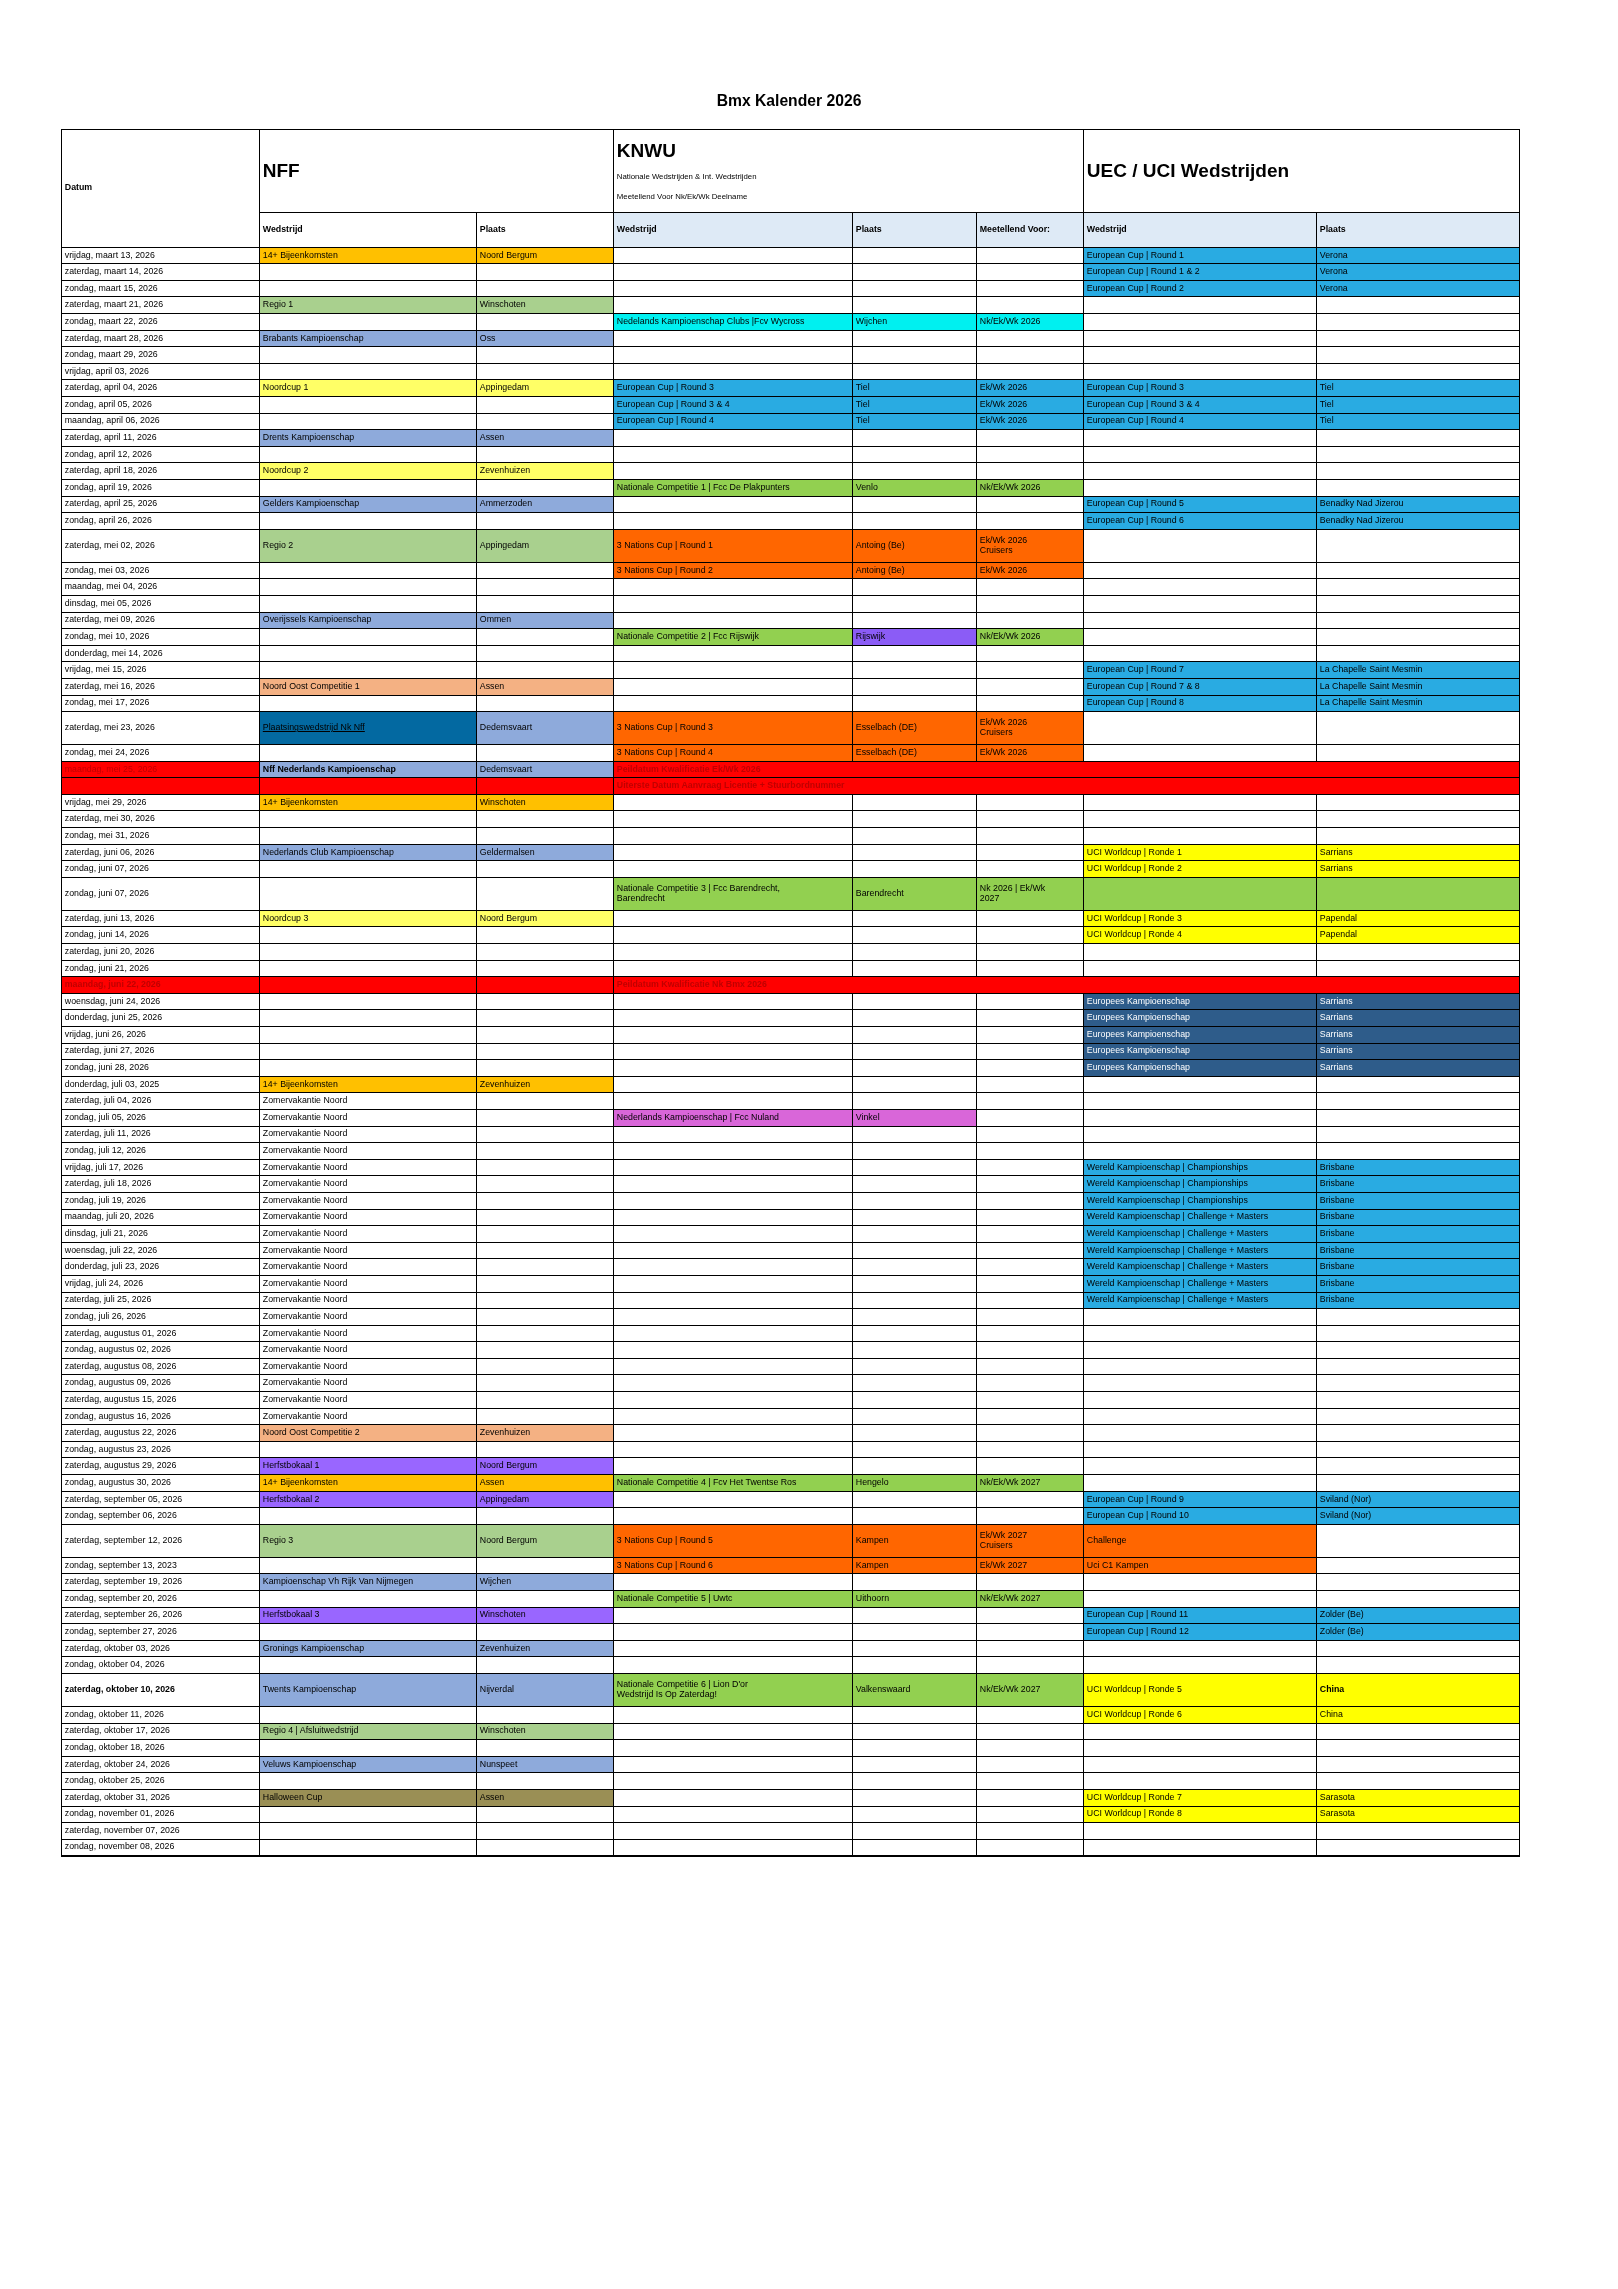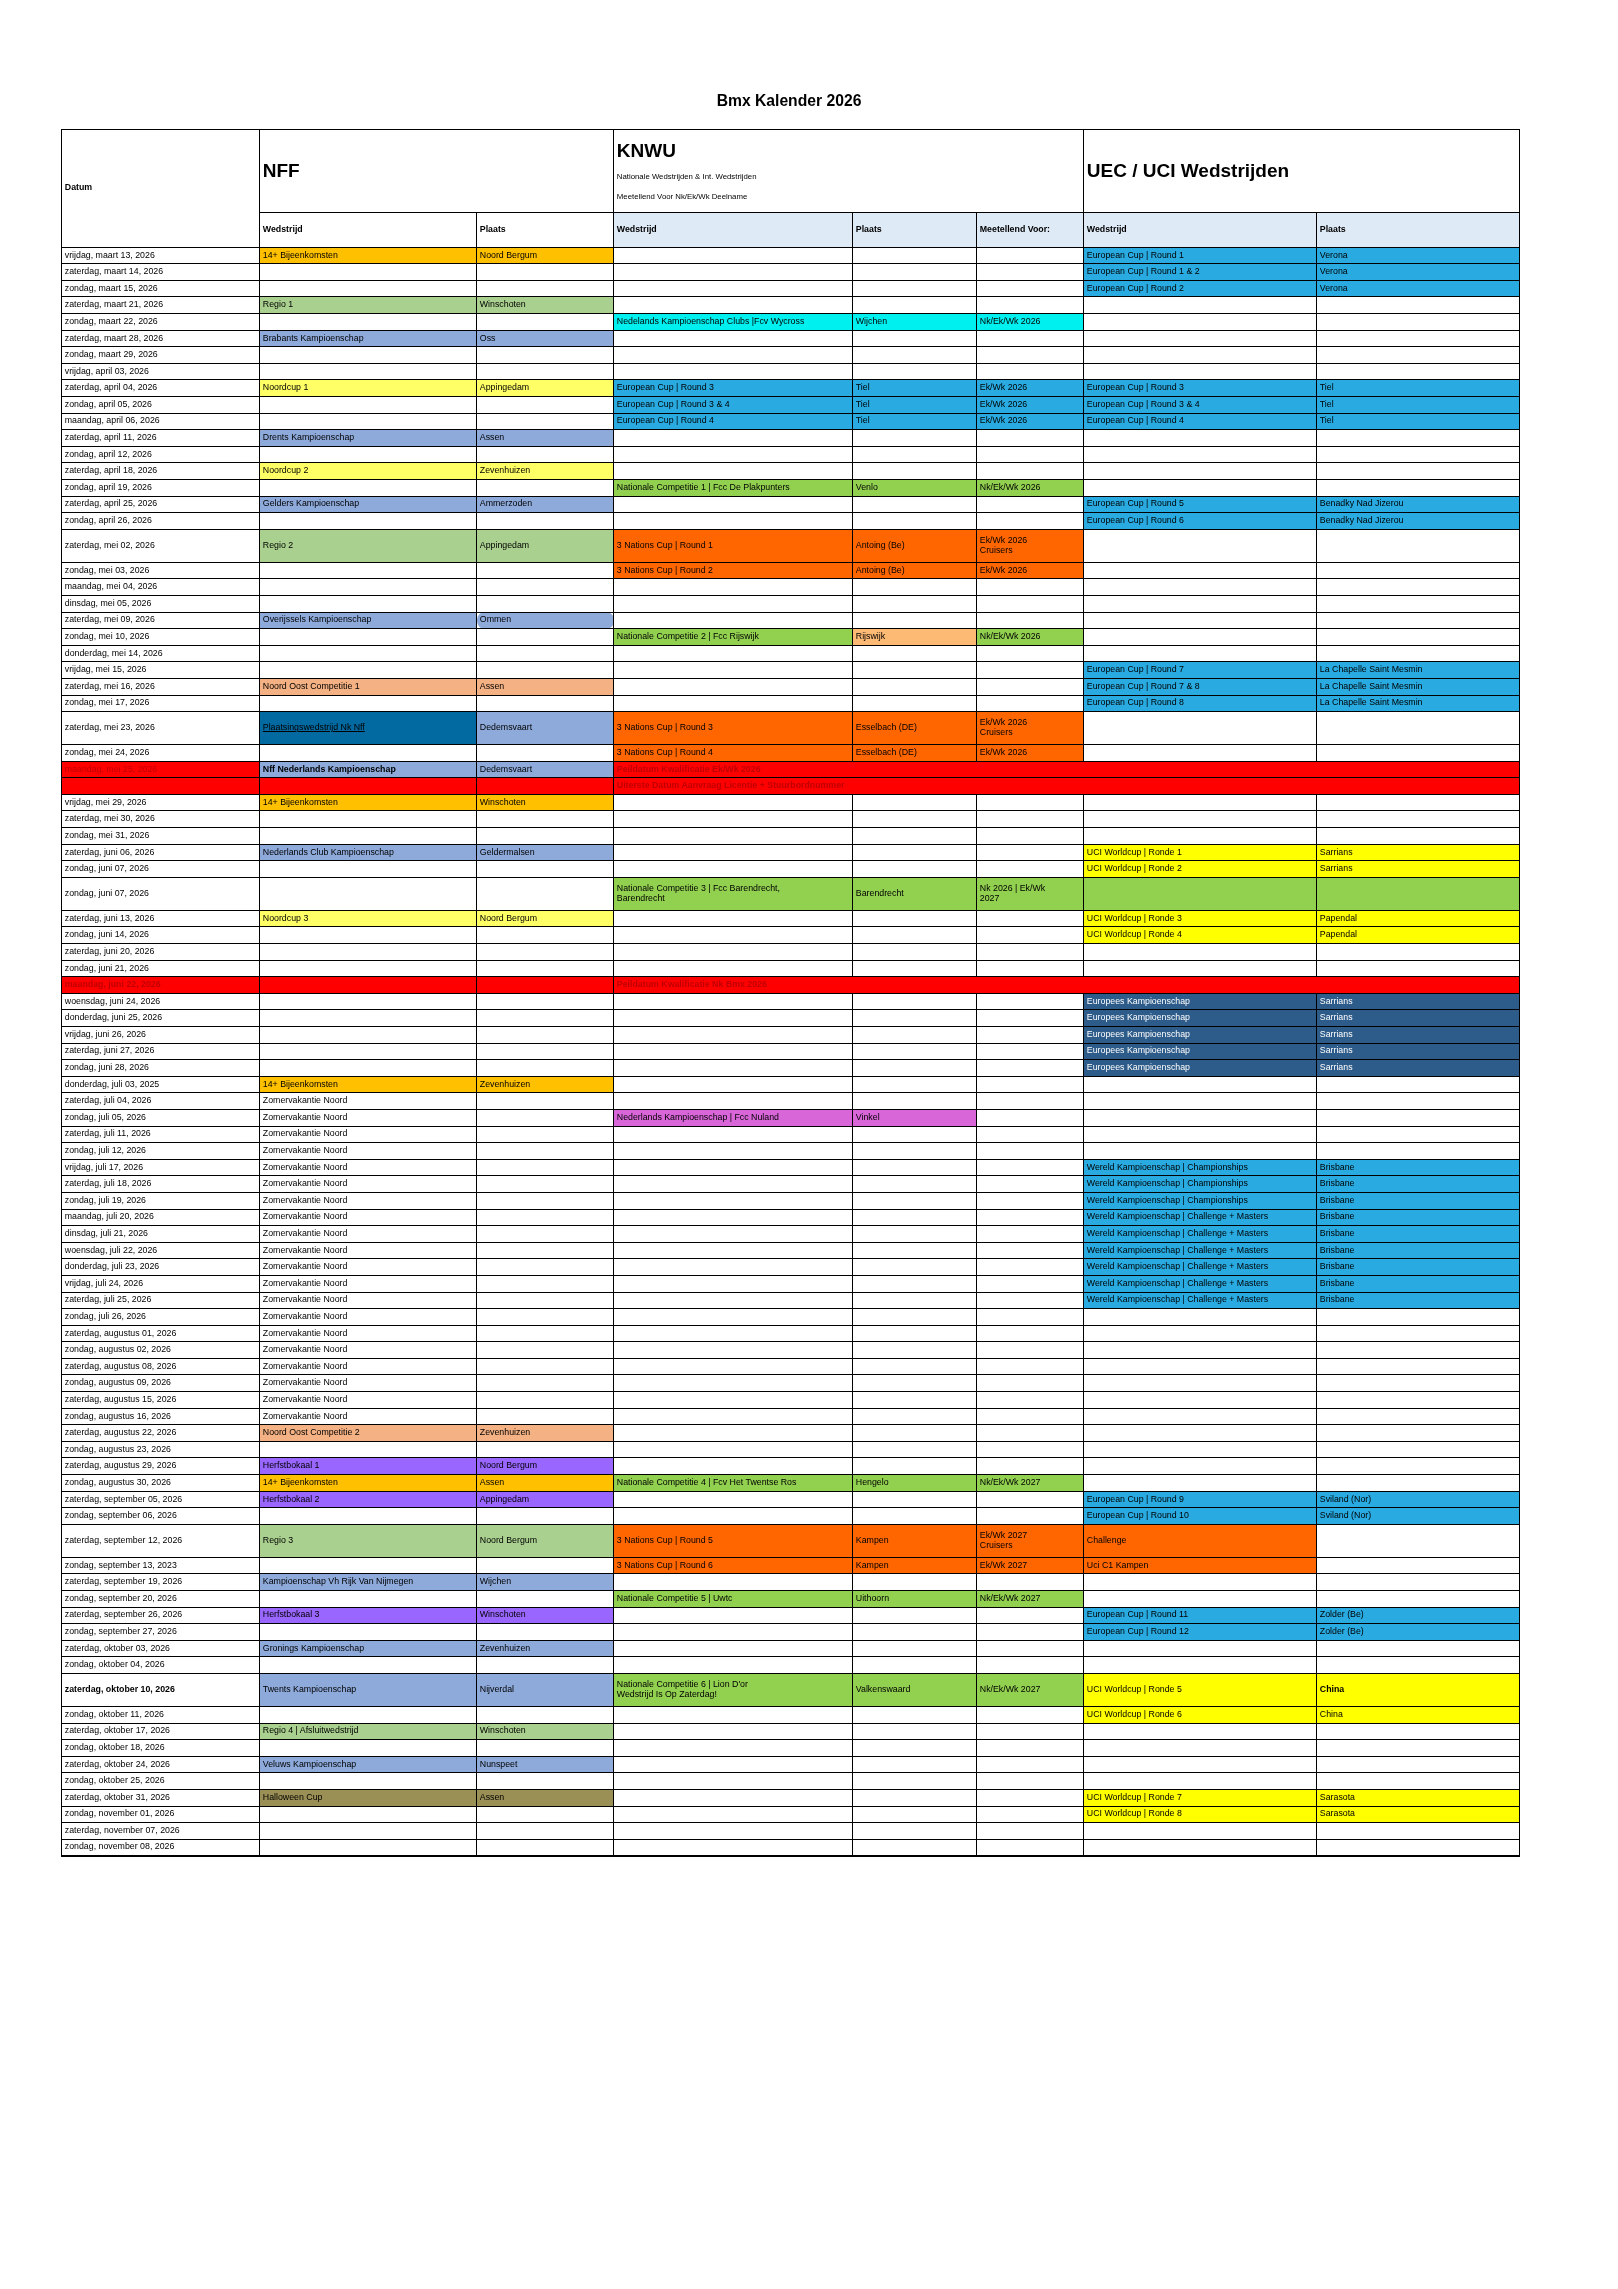--- a/index.html
+++ b/index.html
@@ -279,33 +279,33 @@
           <td class="sec"></td>
           <td></td>
           <td></td>
           <td class="sec"></td>
           <td></td>
           <td></td>
         </tr>
         <tr class="r gtop">
           <td class="sec datec">zaterdag, mei 09, 2026</td>
           <td style="background: rgb(142, 170, 219);">Overijssels Kampioenschap</td>
-          <td class="sec" style="background: rgb(142, 170, 219); border-radius: 8px;">Ommen</td>
+          <td class="sec" style="background: rgb(142, 170, 219);">Ommen</td>
           <td></td>
           <td></td>
           <td class="sec"></td>
           <td></td>
           <td></td>
         </tr>
         <tr class="r">
           <td class="sec datec">zondag, mei 10, 2026</td>
           <td></td>
           <td class="sec"></td>
           <td style="background: rgb(146, 208, 80);">Nationale Competitie 2 | Fcc Rijswijk</td>
-          <td style="background: #fdba74;">Rijswijk</td>
+          <td style="background: #8b5cf6;">Rijswijk</td>
           <td class="sec" style="background: rgb(146, 208, 80);">Nk/Ek/Wk 2026</td>
           <td></td>
           <td></td>
         </tr>
         <tr class="r gtop">
           <td class="sec datec">donderdag, mei 14, 2026</td>
           <td></td>
           <td class="sec"></td>
           <td></td>
           <td></td>

